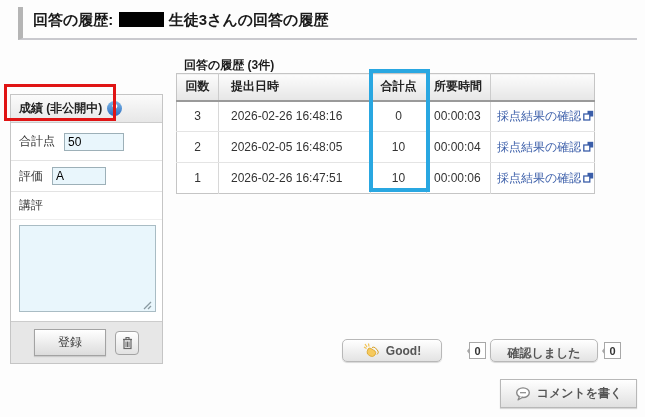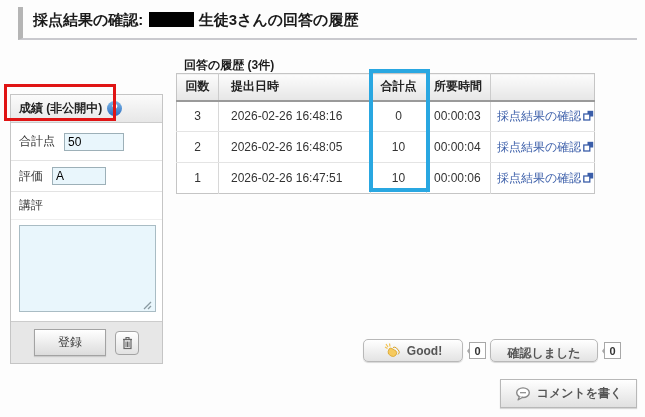--- a/index.html
+++ b/index.html
@@ -98,21 +98,21 @@
   .blue-box { position:absolute; left:369px; top:69px; width:61px; height:123px; border:4px solid #29a7e1; pointer-events:none; }
 
   
   .rx-btn {
     position:absolute; height:23px; border:1px solid #b8b8b8; border-radius:5px;
     background:linear-gradient(#ffffff,#e3e3e3); box-shadow:0 1px 1px rgba(0,0,0,.15);
     display:flex; align-items:center; justify-content:center; gap:6px;
     font-size:12px; font-weight:bold; color:#555; cursor:pointer;
     font-family:"Liberation Sans", sans-serif;
   }
-  .good-btn    { left:363px; top:339px; width:100px; }
+  .good-btn    { left:342px; top:339px; width:100px; }
   .confirm-btn { left:490px; top:339px; width:108px;flex-direction:column; }
   .count-badge {
     position:absolute; width:17px; height:17px; border:1px solid #a8a8a8; background:#fff;
     font-size:11px; font-weight:bold; color:#333; text-align:center; line-height:16px;
   }
   .count-badge::before {
     content:""; position:absolute; left:-7px; top:4px;
     border:4px solid transparent; border-right:3px solid #a8a8a8;
   }
   .badge-good    { left:469px; top:342px; }
@@ -125,21 +125,21 @@
     font-size:12px; font-weight:bold; color:#555; cursor:pointer;
     font-family:"Liberation Sans", sans-serif;
   }
 </style>
 </head>
 <body>
 
 <div class="screen">
 
   <div class="page-title">
-    <span>採点結果の確認:</span>
+    <span>回答の履歴:</span>
     <span class="redaction"></span>
     <span>生徒3さんの回答の履歴</span>
   </div>
 
   <div class="grade-panel">
     <div class="gp-header">
       <span>成績 (非公開中)</span>
       <span class="help-icon">?</span>
     </div>
     <div class="gp-row row-score">
@@ -194,21 +194,21 @@
         <td class="c-time">00:00:03</td>
         <td class="c-link">
           <a class="result-link"><span>採点結果の確認</span><svg width="11" height="11" viewBox="0 0 11 11">
                 <rect x="4.5" y="0.8" width="5.7" height="5.7" fill="#3b5ea9"></rect>
                 <rect x="0.8" y="4" width="6" height="6" fill="#fff" stroke="#3b5ea9" stroke-width="1.3"></rect>
               </svg></a>
         </td>
       </tr>
       <tr>
         <td class="c-attempt">2</td>
-        <td class="c-date">2026-02-26 16:48:05</td>
+        <td class="c-date">2026-02-05 16:48:05</td>
         <td class="c-score">10</td>
         <td class="c-time">00:00:04</td>
         <td class="c-link">
           <a class="result-link"><span>採点結果の確認</span><svg width="11" height="11" viewBox="0 0 11 11">
                 <rect x="4.5" y="0.8" width="5.7" height="5.7" fill="#3b5ea9"></rect>
                 <rect x="0.8" y="4" width="6" height="6" fill="#fff" stroke="#3b5ea9" stroke-width="1.3"></rect>
               </svg></a>
         </td>
       </tr>
       <tr>

